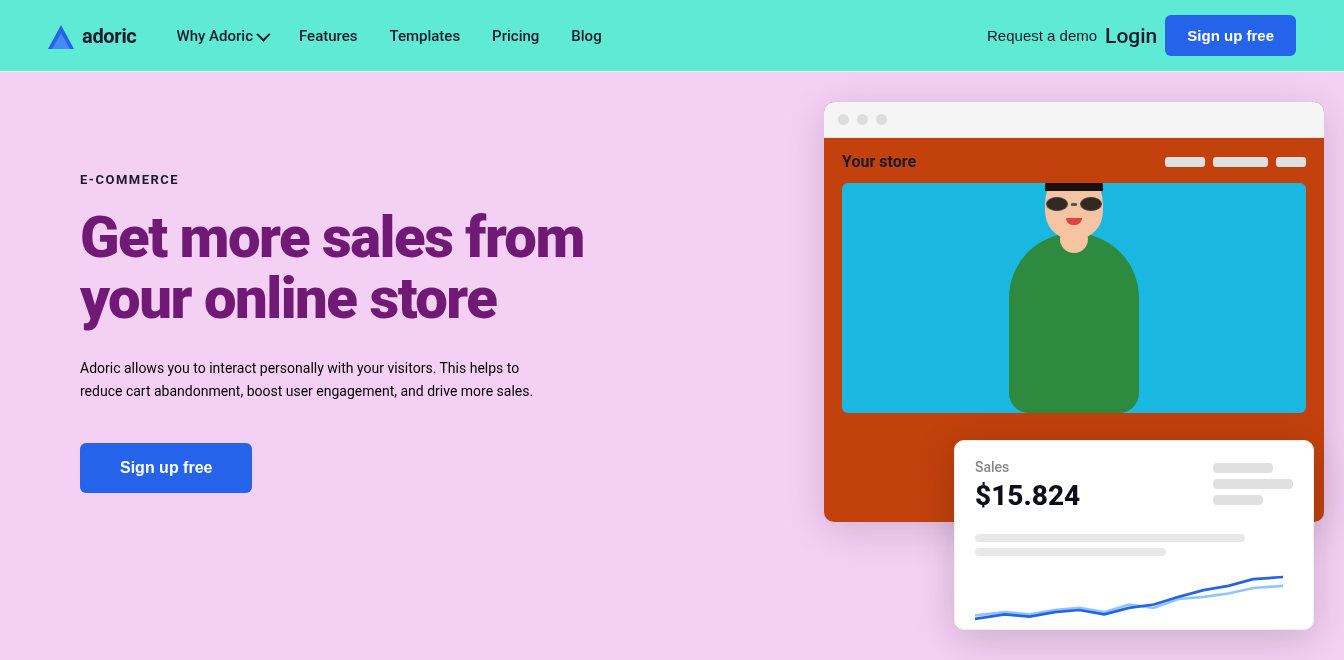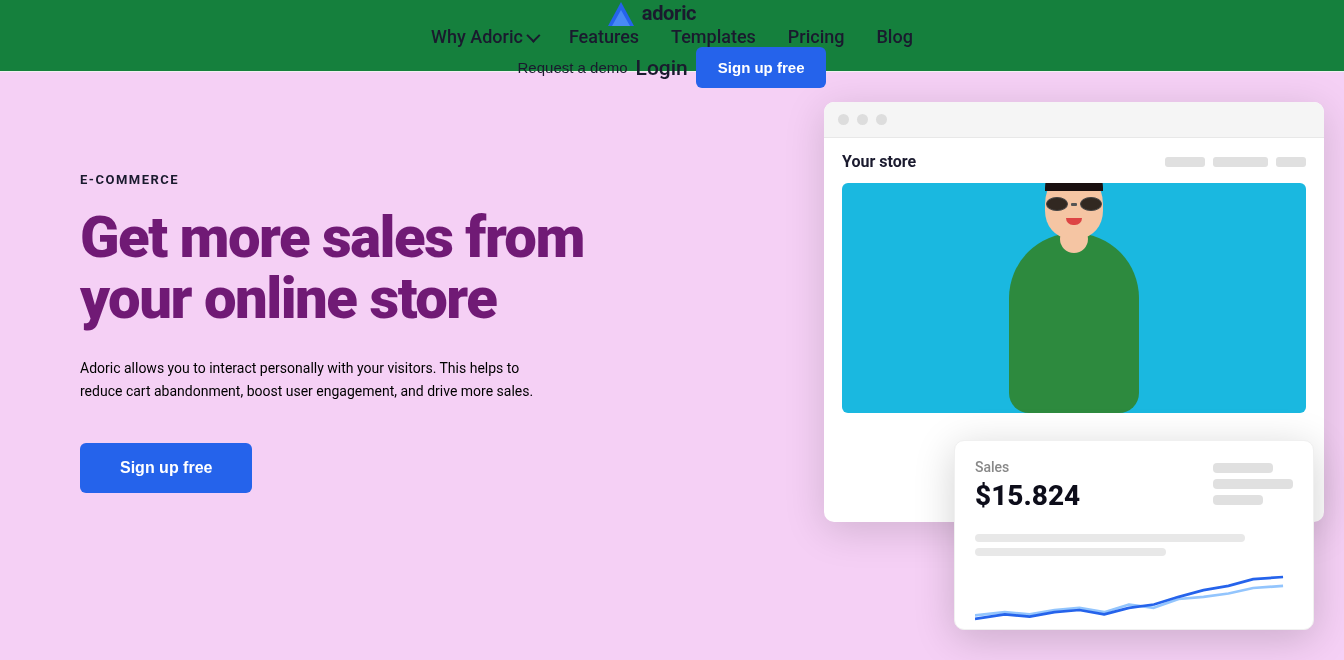--- a/index.html
+++ b/index.html
@@ -1,28 +1,27 @@
 <!DOCTYPE html>
 <html><head>
   <meta charset="utf-8">
   <style>
     * { margin: 0; padding: 0; box-sizing: border-box; }
     body { font-family: -apple-system, BlinkMacSystemFont, 'Segoe UI', Roboto, sans-serif; overflow: hidden; }
 
     
     .navbar {
-      background: #15803d;
+      background: #5eead4;
       display: flex;
       align-items: center;
       padding: 0 48px;
       height: 72px;
       border-bottom: 1px solid #f0f0f0;
       position: relative;
       z-index: 10;
-      flex-direction: column;
     }
     .logo-area {
       display: flex;
       align-items: center;
       gap: 8px;
       margin-right: 40px;
       text-decoration: none;
     }
     .logo-text {
       font-size: 20px;
@@ -30,21 +29,21 @@
       color: #1a1a2e;
       letter-spacing: -0.3px;
     }
     .nav-links {
       display: flex;
       align-items: center;
       gap: 32px;
       flex: 1;
     }
     .nav-link {
-      font-size: 18px;
+      font-size: 15px;
       color: #1a1a2e;
       text-decoration: none;
       font-weight: 500;
       display: flex;
       align-items: center;
       gap: 4px;
       cursor: pointer;
     }
     .chevron-icon {
       display: inline-block;
@@ -143,21 +142,21 @@
       height: 588px;
     }
 
     
     .store-mockup {
       position: absolute;
       top: 30px;
       right: 20px;
       width: 500px;
       height: 420px;
-      background: #ffffff;
+      background: #c2410c;
       border-radius: 10px;
       box-shadow: 0 8px 40px rgba(0,0,0,0.15);
       overflow: hidden;
     }
     .mockup-header {
       background: #f5f5f5;
       height: 36px;
       display: flex;
       align-items: center;
       padding: 0 14px;

